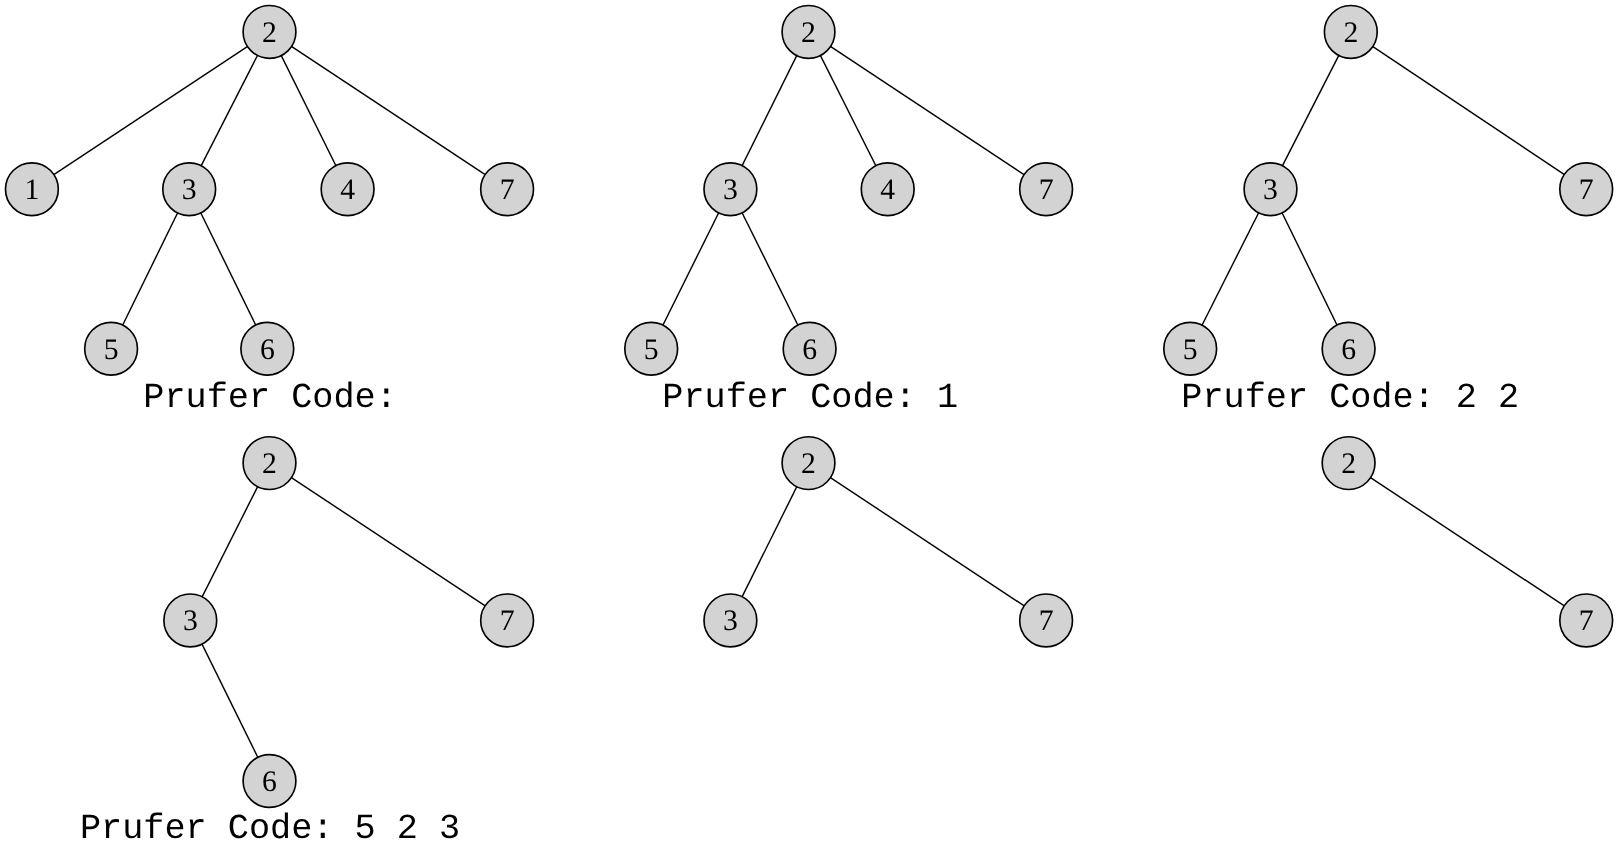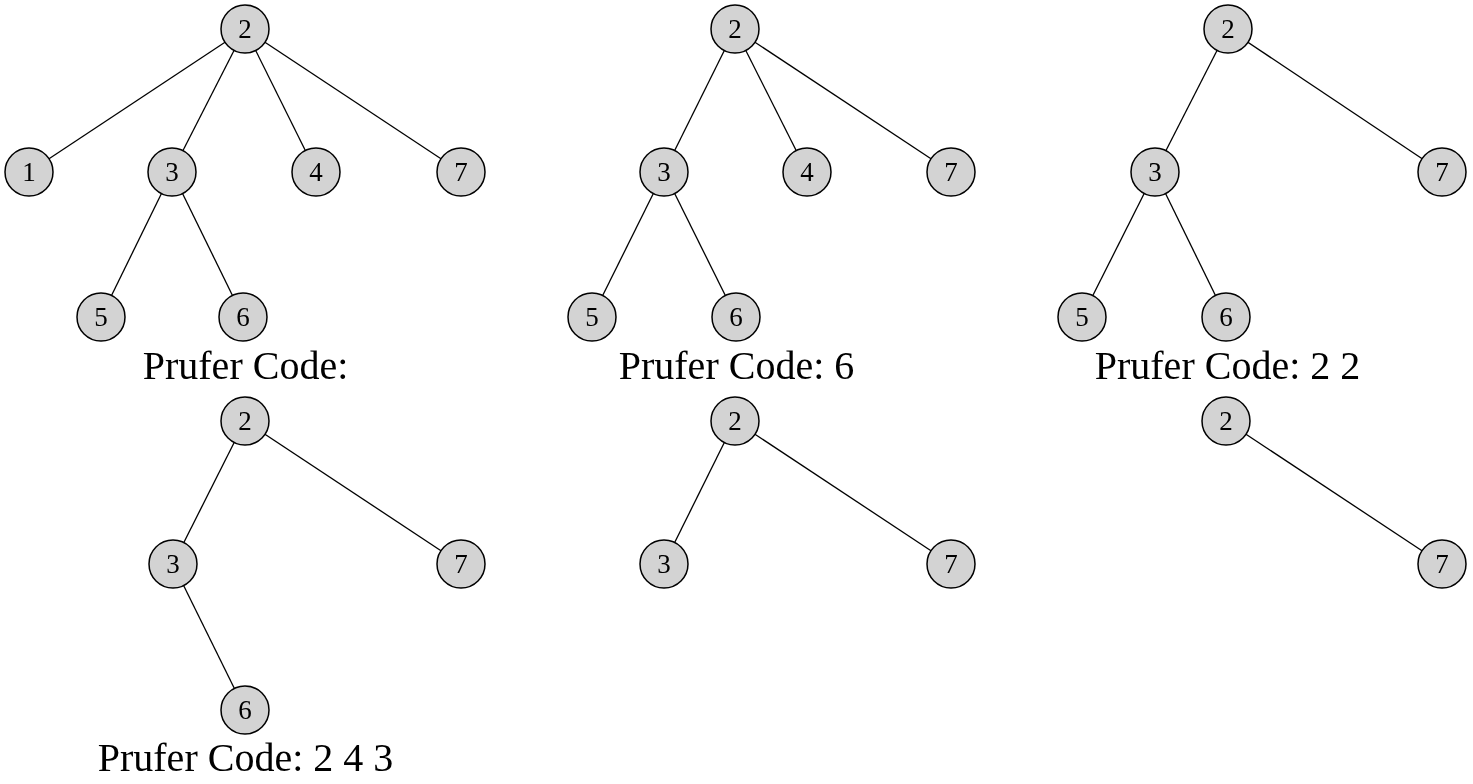--- a/index.html
+++ b/index.html
@@ -25,24 +25,25 @@
   }
   svg.fig text {
     font-family: "Liberation Serif", serif;
     font-size: 27px;
     fill: #000000;
   }
   .caption {
     position: absolute;
     width: 491px;
     text-align: center;
-    font-size: 40px;
+    font-size: 32px;
     line-height: 1.1;
     color: #000000;
     white-space: nowrap;
+    font-family: Liberation Mono, monospace;
   }
   .cap-col-0 { left: 0; }
   .cap-col-1 { left: 491px; }
   .cap-col-2 { left: 982px; text-align: center; }
   .cap-row-0 { top: 344px; }
   .cap-row-1 { top: 736px; }
 </style>
 </head>
 <body>
 
@@ -132,17 +133,17 @@
     <g>
         <line x1="1226" y1="421" x2="1442" y2="564" stroke="#000000" stroke-width="1.3"></line>
         <circle cx="1226" cy="421" r="24" fill="#d3d3d3" stroke="#000000" stroke-width="1.5"></circle>
         <text x="1226" y="430" text-anchor="middle">2</text>
         <circle cx="1442" cy="564" r="24" fill="#d3d3d3" stroke="#000000" stroke-width="1.5"></circle>
         <text x="1442" y="573" text-anchor="middle">7</text>
       </g>
   </svg>
 
   <div class="caption cap-col-0 cap-row-0">Prufer Code:</div>
-  <div class="caption cap-col-1 cap-row-0">Prufer Code: 6</div>
+  <div class="caption cap-col-1 cap-row-0">Prufer Code: 1</div>
   <div class="caption cap-col-2 cap-row-0">Prufer Code: 2 2</div>
-  <div class="caption cap-col-0 cap-row-1">Prufer Code: 2 4 3</div>
+  <div class="caption cap-col-0 cap-row-1">Prufer Code: 5 2 3</div>
 
 </div>
 
 </body></html>

